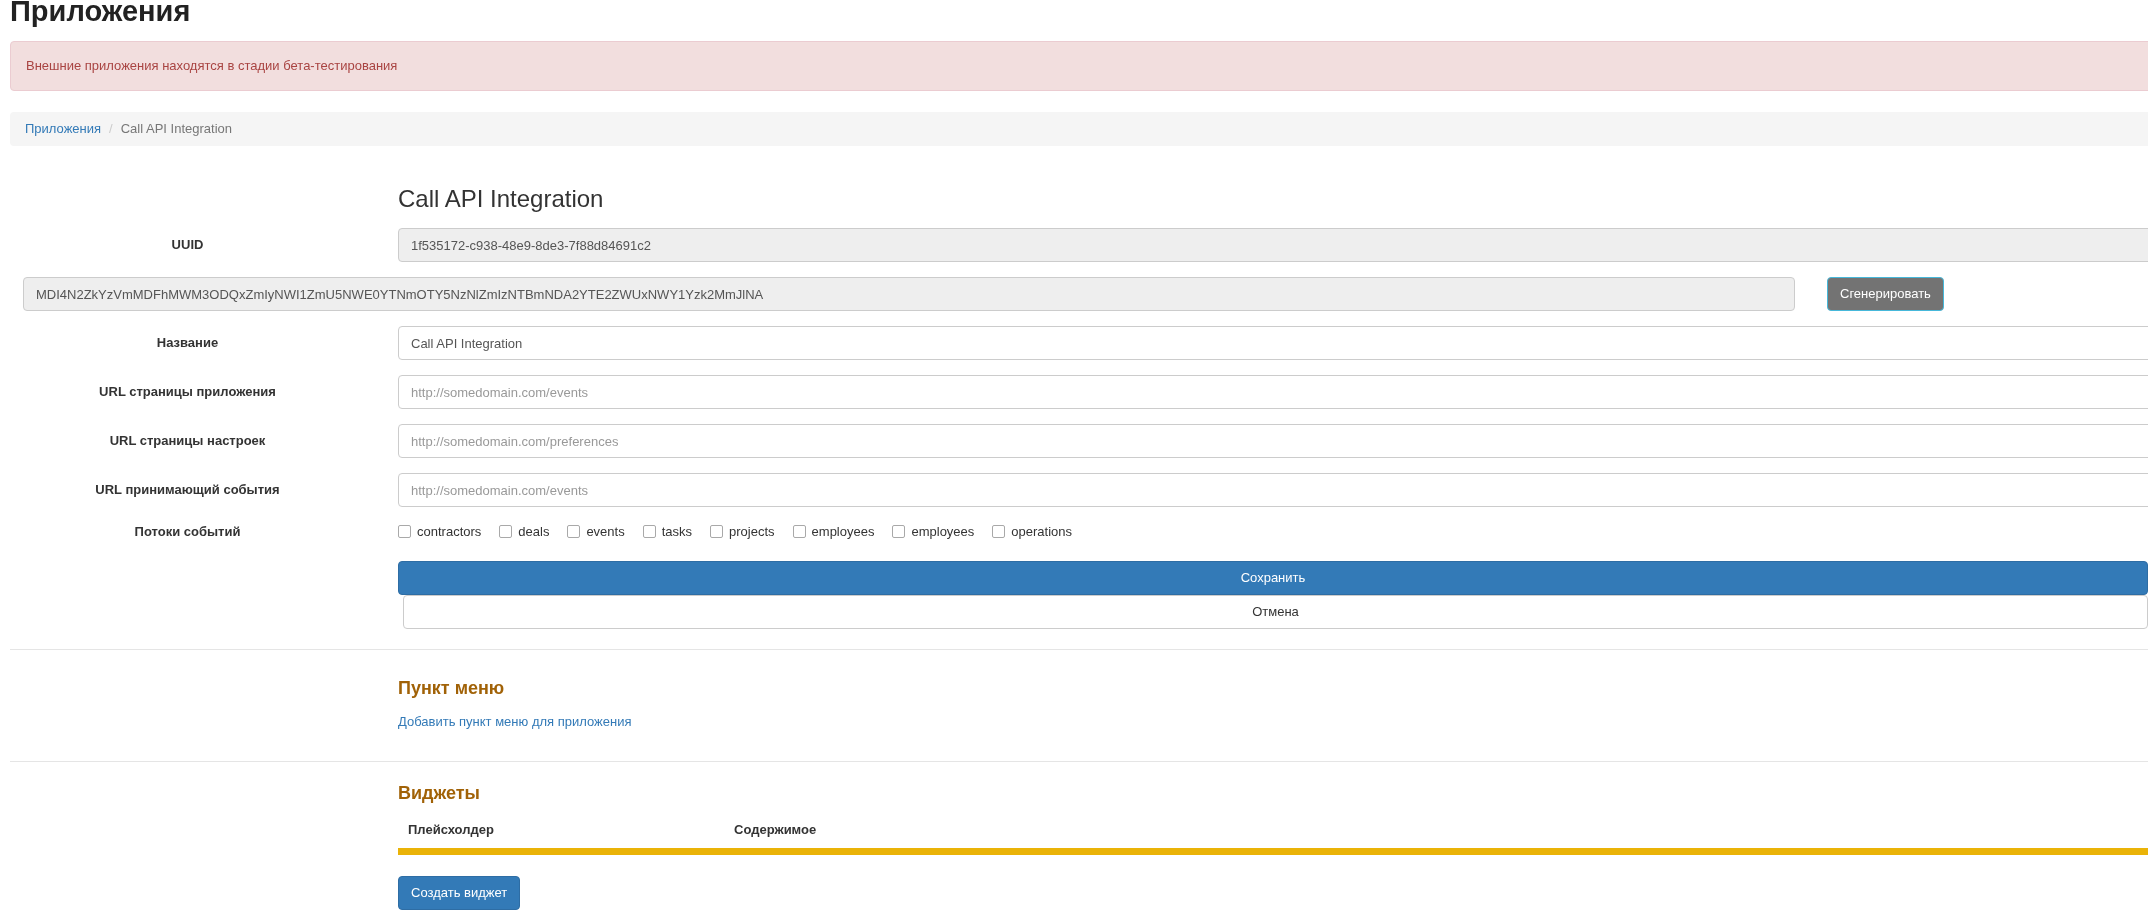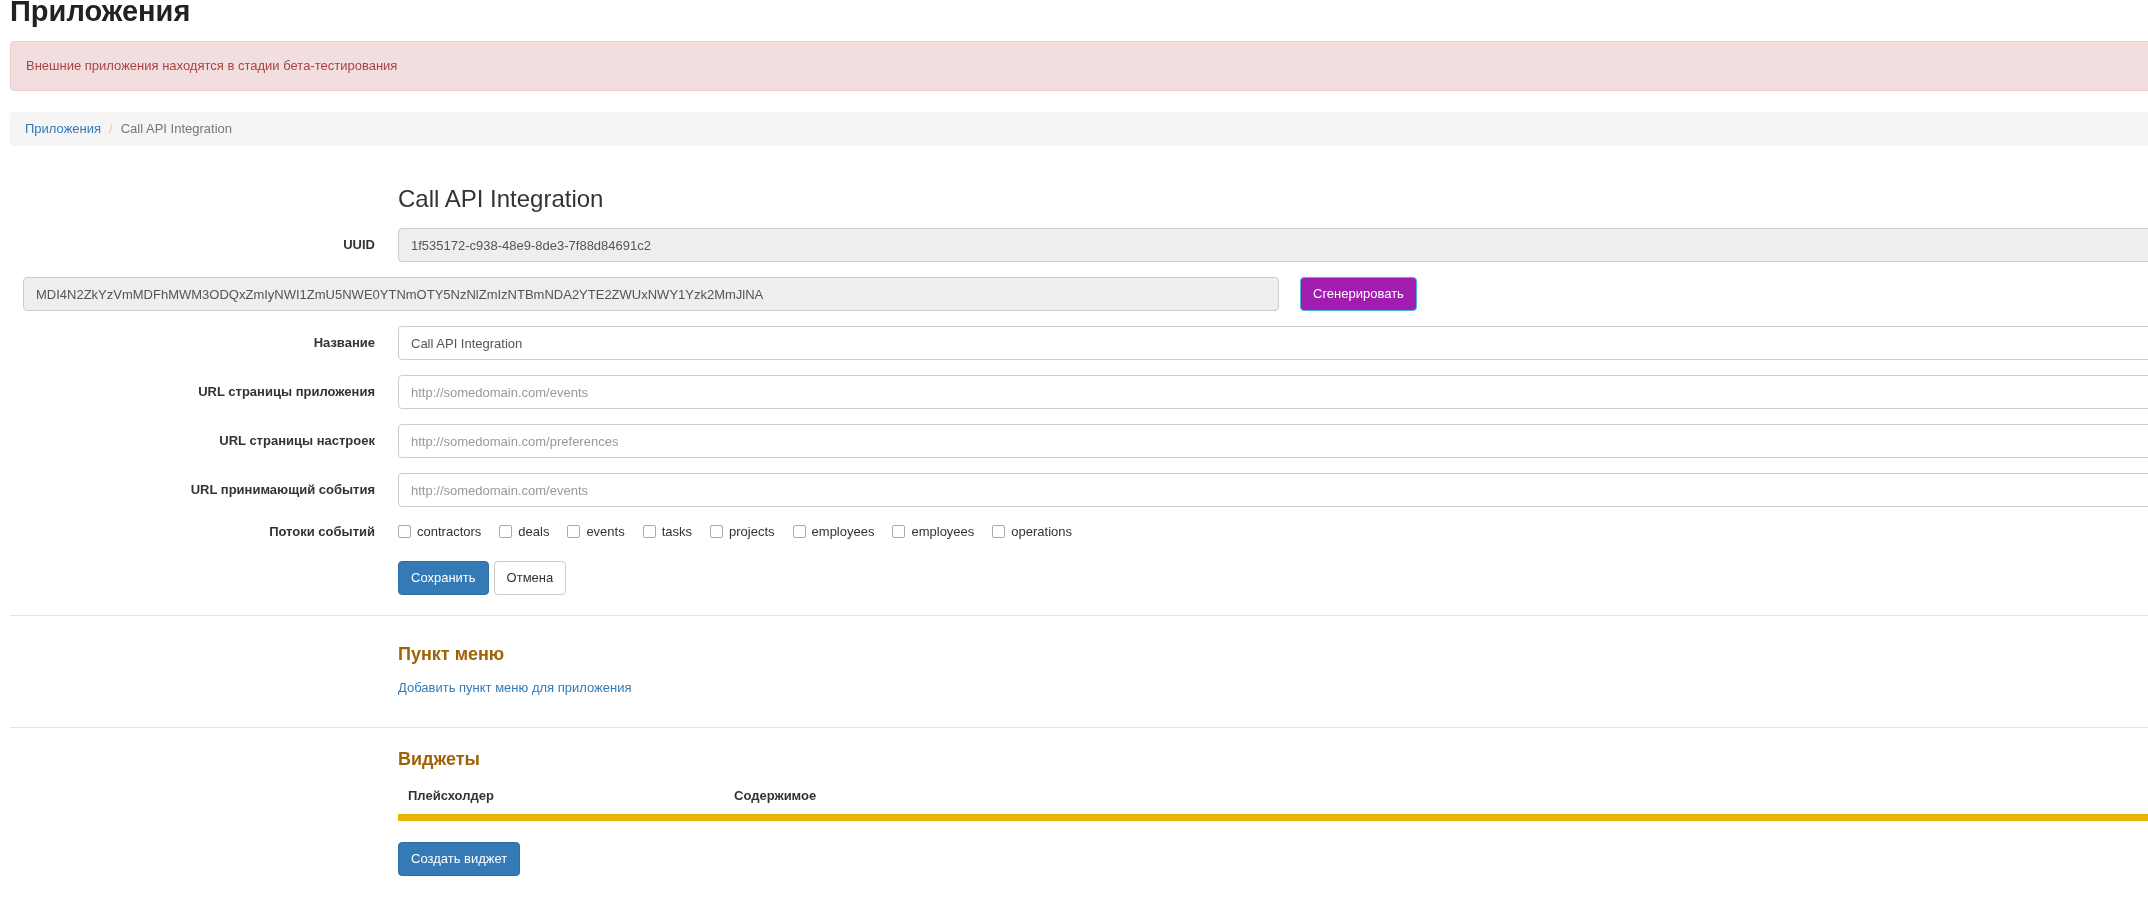--- a/index.html
+++ b/index.html
@@ -18,52 +18,52 @@
     margin:21px 0 0 10px; width:2390px; height:34px;
     background:#f5f5f5; border-radius:4px;
     display:flex; align-items:center; padding-left:15px; font-size:13px; color:#777;
   }
   .breadcrumb a { color:#337ab7; text-decoration:none; cursor:pointer; }
   .breadcrumb .sep { color:#ccc; margin:0 8px; }
 
   .form-title { font-size:24px; font-weight:500; color:#333; margin:40px 0 16px 398px; line-height:1.1; }
 
   .form-row { display:flex; margin-bottom:15px; }
-  .form-label { width:375px; text-align:right; font-weight:700; font-size:13px; color:#333; padding-top:9px; flex:none; }
+  .form-label { width:375px; text-align:center; font-weight:700; font-size:13px; color:#333; padding-top:9px; flex:none; }
   .control { margin-left:23px; display:flex; align-items:flex-start; }
 
   input.text {
     height:34px; border:1px solid #ccc; border-radius:4px;
     padding:6px 12px; font-size:13px; color:#555; background:#fff;
     font-family:"Liberation Sans","DejaVu Sans",sans-serif; outline:none;
   }
   input.text::placeholder { color:#999; opacity:1; }
   input.text[readonly] { background:#eee; }
   .w-full { width:2002px; }      
-  .w-token { width:1256px; }
+  .w-token { width:1772px; }
 
   .btn {
     display:inline-flex; align-items:center; justify-content:center;
     height:34px; padding:6px 12px; font-size:13px; border-radius:4px;
     cursor:pointer; font-family:inherit; line-height:1.4;
   }
-  .btn-info    { background:#a21caf; border:1px solid #46b8da; color:#fff; margin-left:21px; }
+  .btn-info    { background:#737373; border:1px solid #46b8da; color:#fff; margin-left:32px; }
   .btn-primary { background:#337ab7; border:1px solid #2e6da4; color:#fff; }
   .btn-default { background:#fff; border:1px solid #ccc; color:#333; margin-left:5px; }
 
   .cb-row { margin-bottom:22px; }
   .cb-row .form-label { padding-top:2px; }
   .cb-group { display:flex; align-items:center; gap:18px; padding-top:2px; }
   label.cb { display:inline-flex; align-items:center; gap:6px; font-weight:400; font-size:13px; color:#333; cursor:pointer; }
   label.cb input[type="checkbox"] {
     appearance:none; -webkit-appearance:none;
     width:13px; height:13px; border:1px solid #a9a9a9; border-radius:2px; background:#fff; cursor:pointer; margin:0;
   }
 
-  .btn-row { margin-left:398px; display:flex; }
+  .btn-row { margin-left:398px; display:flex;flex-direction:column; }
 
   hr.divider { border:0; border-top:1px solid #e5e5e5; margin:20px 0 0 10px; width:2390px; }
   hr.divider2 { margin-top:32px; }
 
   .section-title { font-size:18px; font-weight:700; color:#a16207; margin:28px 0 0 398px; line-height:1.15; }
   .widgets-title { margin-top:21px; }
   .add-link { display:block; margin:15px 0 0 398px; color:#337ab7; font-size:13px; text-decoration:none; cursor:pointer; width:max-content; }
 
   table.widgets { margin-left:398px; width:1750px; border-collapse:collapse; }
   table.widgets th {

